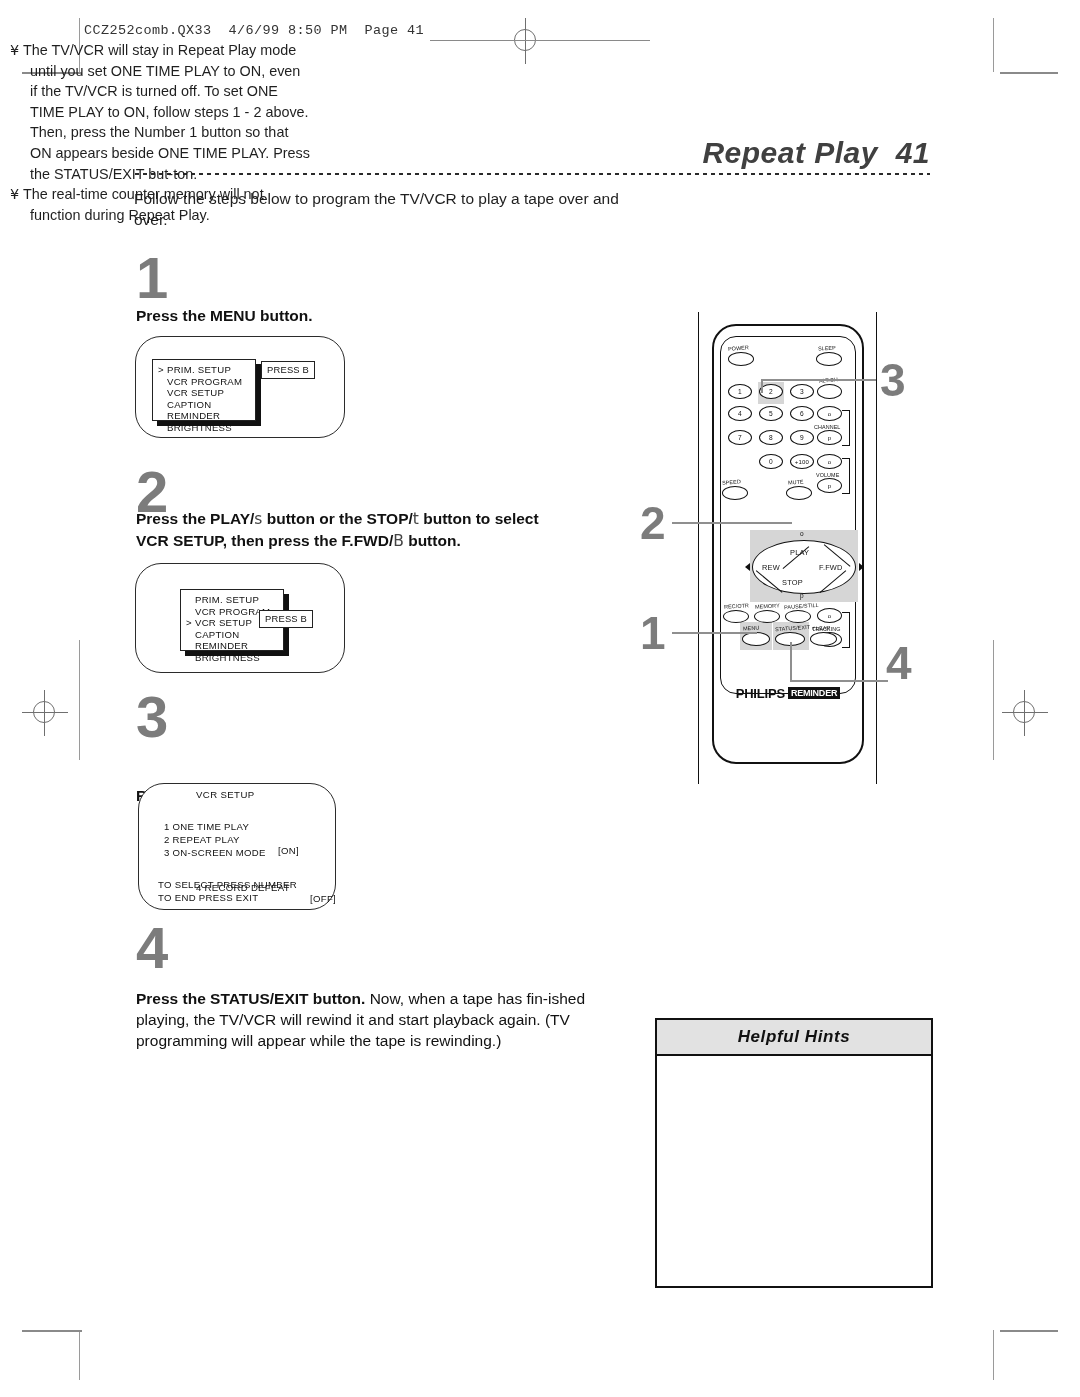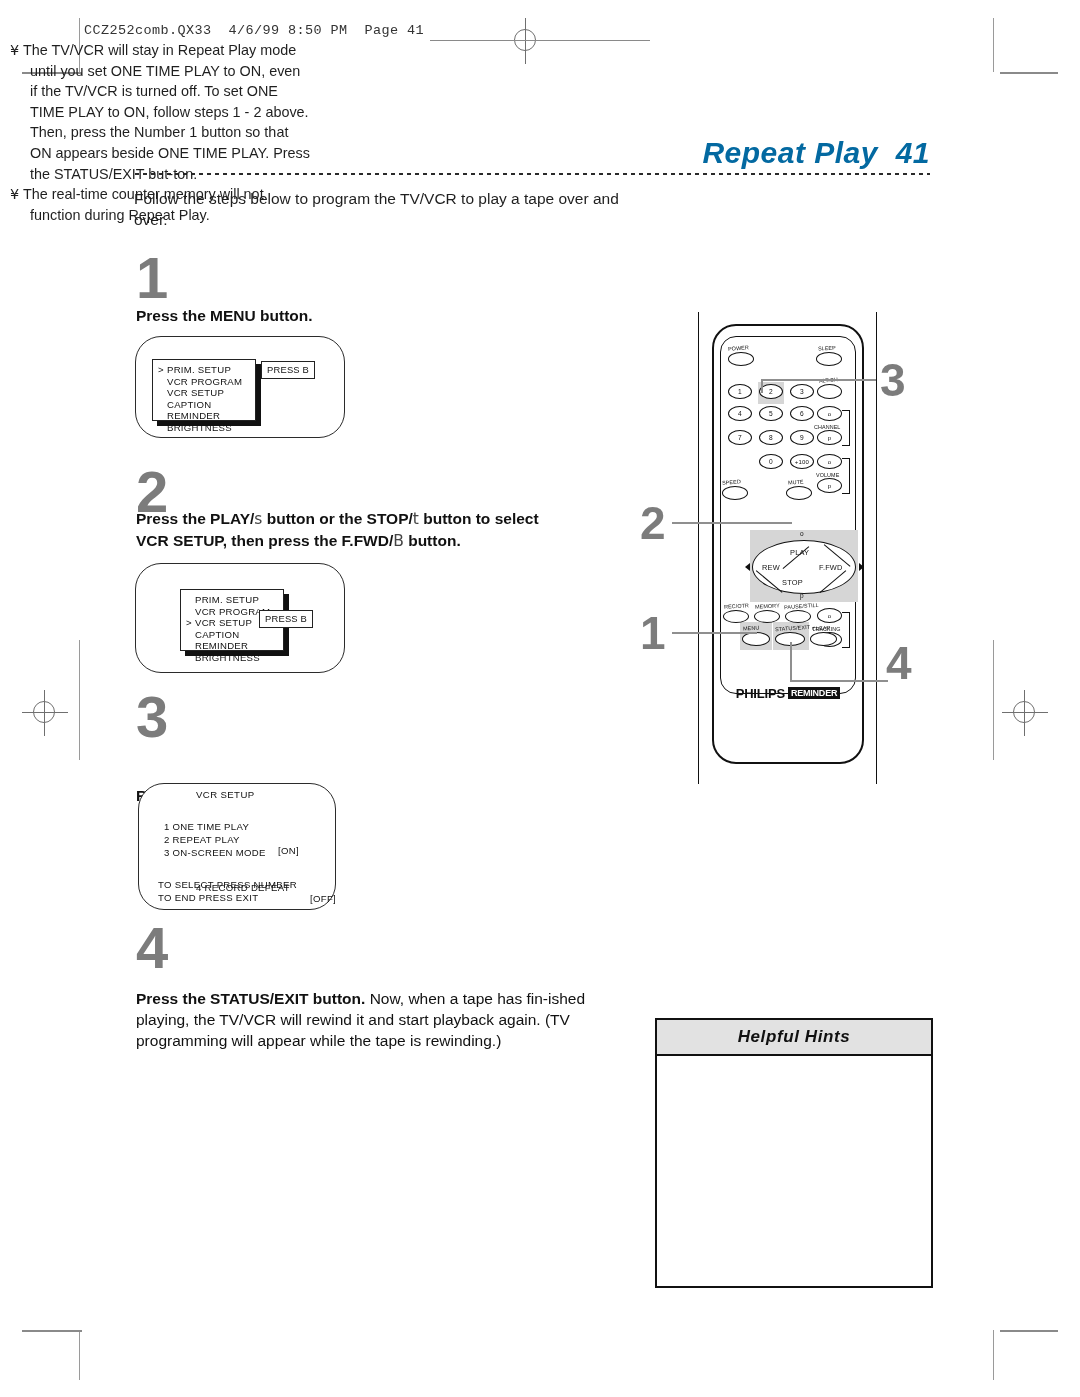--- a/index.html
+++ b/index.html
@@ -15,21 +15,21 @@
   .regmark .hl{position:absolute;top:22px;left:0;height:1px;width:46px;background:#6f6f6f;}
   .regext-h{position:absolute;height:1px;background:#8a8a8a;}
   .trimline{position:absolute;background:#9a9a9a;width:1px;}
 
   
   .slug{position:absolute;left:84px;top:23px;font-family:"Liberation Mono","DejaVu Sans Mono",monospace;
         font-size:13.5px;letter-spacing:.4px;color:#333;white-space:pre;}
 
   
   .page-title{position:absolute;right:150px;top:136px;font-size:30px;font-style:italic;
-        font-weight:bold;letter-spacing:.5px;color:#0369a1;white-space:pre;}
+        font-weight:bold;letter-spacing:.5px;color:#404040;white-space:pre;}
   .dotrule{position:absolute;left:133px;right:150px;top:172px;height:4px;
         background-image:radial-gradient(#2a2a2a 42%, transparent 44%);
         background-size:8px 4px;background-repeat:repeat-x;}
 
   
   .intro{position:absolute;left:134px;top:188px;width:500px;font-size:15.5px;line-height:21px;color:#1f1f1f;}
 
   .stepnum{position:absolute;font-size:58px;font-weight:bold;color:#7c7c7c;line-height:52px;font-family:"Liberation Sans",sans-serif;}
   .stephead{position:absolute;font-size:15.5px;font-weight:bold;line-height:21px;color:#111;}
   .stepbody{font-weight:normal;}

